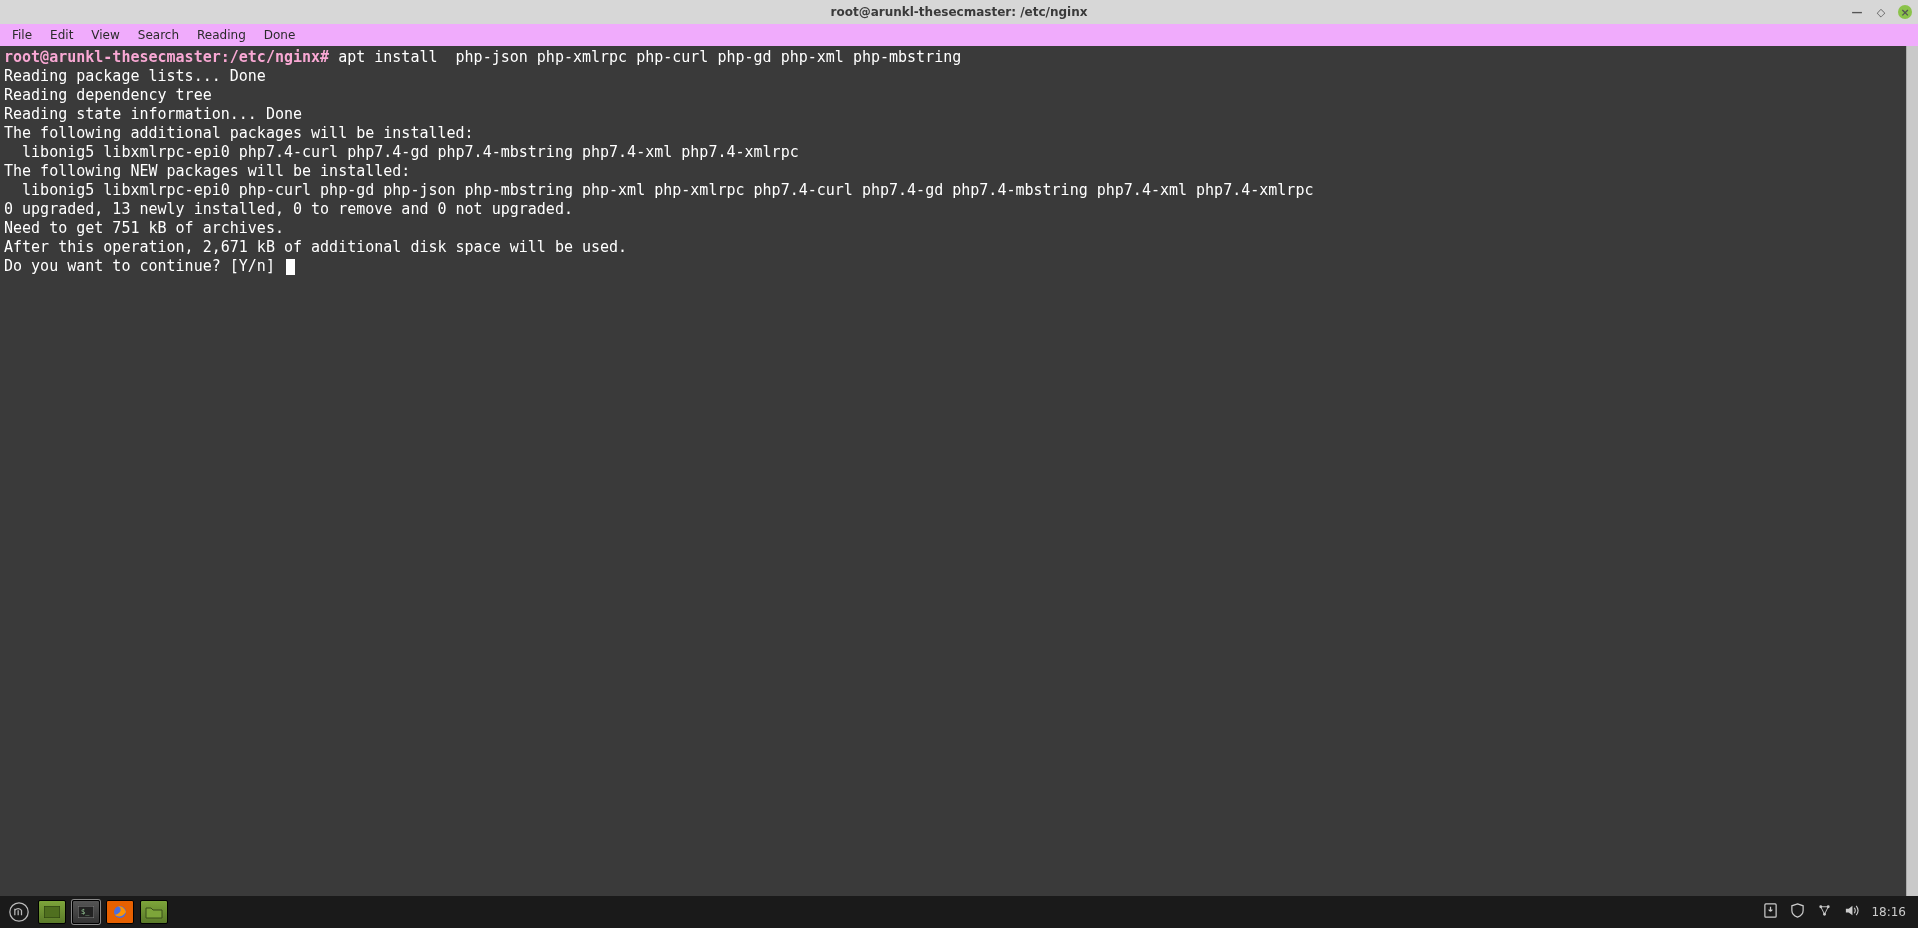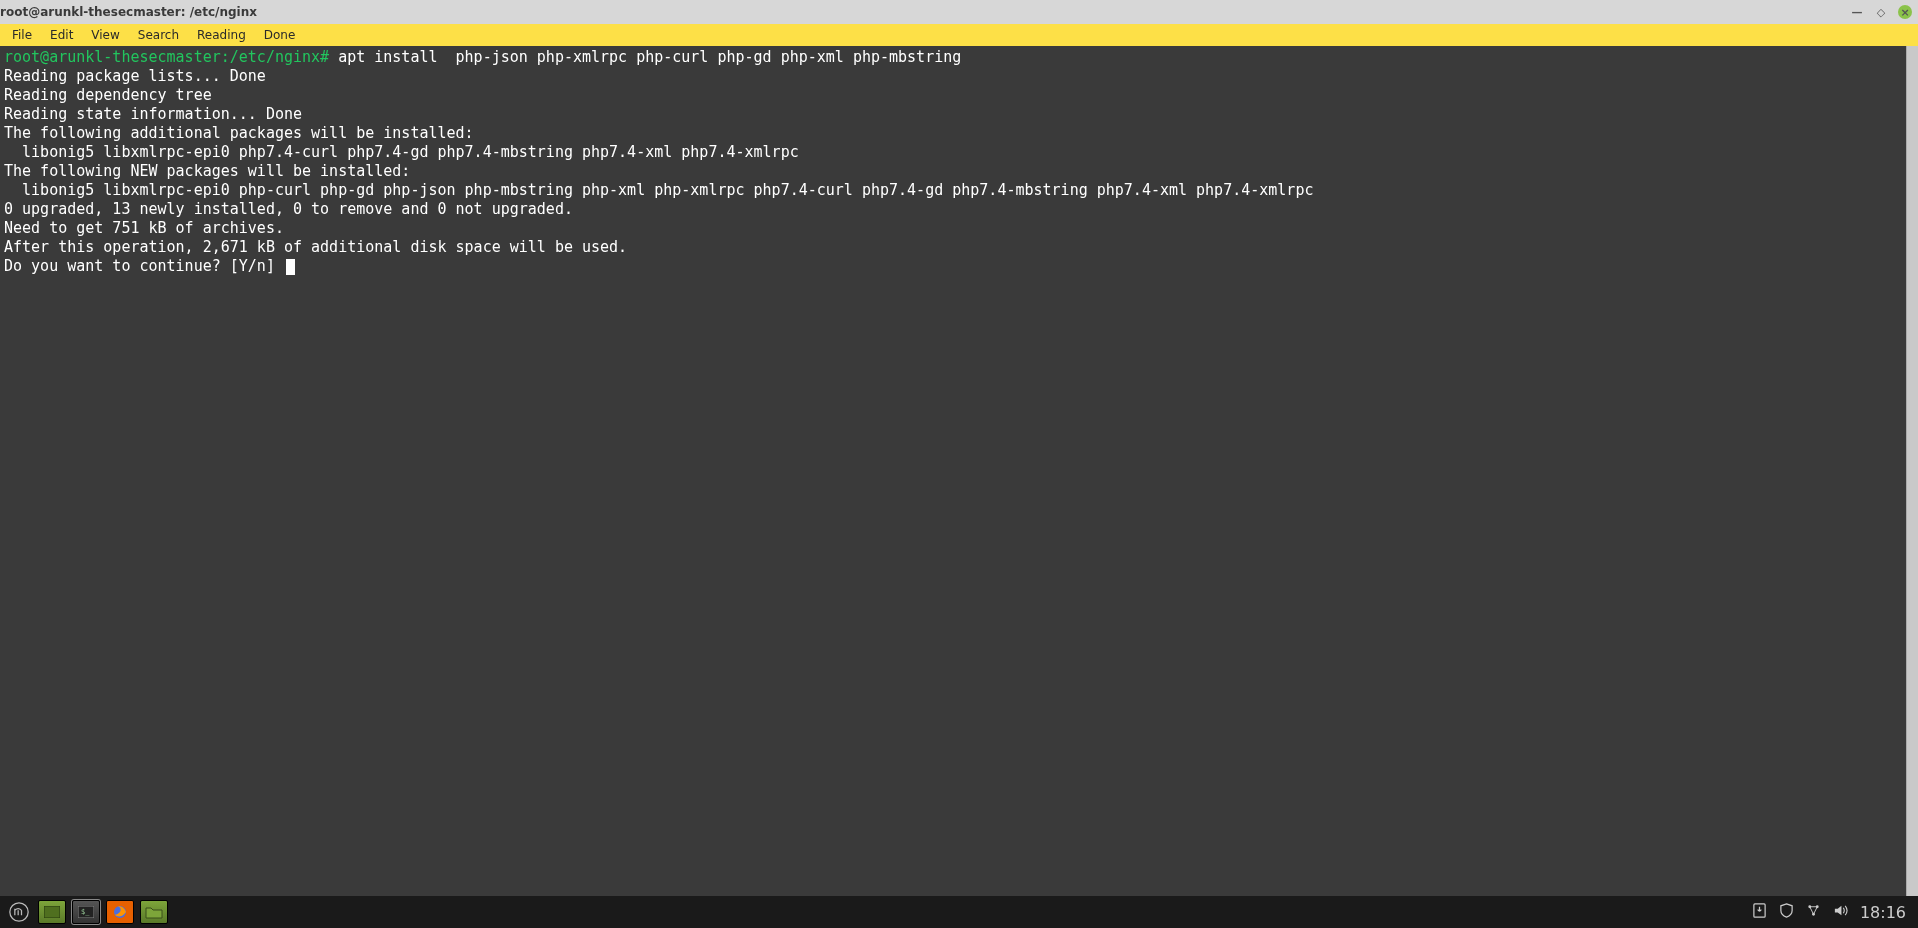--- a/index.html
+++ b/index.html
@@ -10,20 +10,21 @@
   height: 928px;
   overflow: hidden;
   display: flex;
   flex-direction: column;
 }
 .titlebar {
   height: 24px;
   background: #d7d7d7;
   display: flex;
   align-items: center;
+  justify-content: center;
   position: relative;
   font-size: 12px;
   color: #3a3a3a;
   font-weight: bold;
 }
 .titlebar .controls {
   position: absolute;
   right: 6px;
   top: 0;
   height: 100%;
@@ -47,21 +48,21 @@
   background: #8bc34a;
   display: inline-flex;
   align-items: center;
   justify-content: center;
   color: #2b3a1d;
   font-size: 9px;
   font-weight: bold;
 }
 .menubar {
   height: 22px;
-  background: #fde047;
+  background: #f0abfc;
   display: flex;
   align-items: center;
   font-size: 12px;
   color: #2a2a2a;
   padding: 0 4px;
   gap: 2px;
 }
 .menubar .menu-item {
   padding: 2px 8px;
   cursor: pointer;
@@ -79,21 +80,21 @@
   line-height: 19px;
   color: #ffffff;
   padding: 2px 4px;
   white-space: pre;
 }
 .scrollbar {
   width: 12px;
   background: #c9c9c9;
   border-left: 1px solid #aaa;
 }
-.prompt-user { color: #22c55e; }
+.prompt-user { color: #f9a8d4; font-weight: bold; }
 .cursor {
   display: inline-block;
   width: 9px;
   height: 16px;
   background: #ffffff;
   vertical-align: text-bottom;
   margin-left: 2px;
 }
 .panel {
   height: 32px;
@@ -225,15 +226,15 @@
           <circle cx="8" cy="12" r="1.5" fill="#ccc"></circle>
           <path d="M4 4 L12 4 M4 4 L8 12 M12 4 L8 12" stroke="#ccc" stroke-width="1"></path>
         </svg>
     </span>
     <span>
       <svg viewBox="0 0 16 16">
           <path d="M2 6 h3 l4-3 v10 l-4-3 h-3 z" fill="#ccc"></path>
           <path d="M11 5 q2 3 0 6 M13 3 q4 5 0 10" stroke="#ccc" stroke-width="1.2" fill="none"></path>
         </svg>
     </span>
-    <span style="font-size:16px;">18:16</span>
+    <span style="font-size:12px;">18:16</span>
   </div>
 </div>
 
 </body></html>

